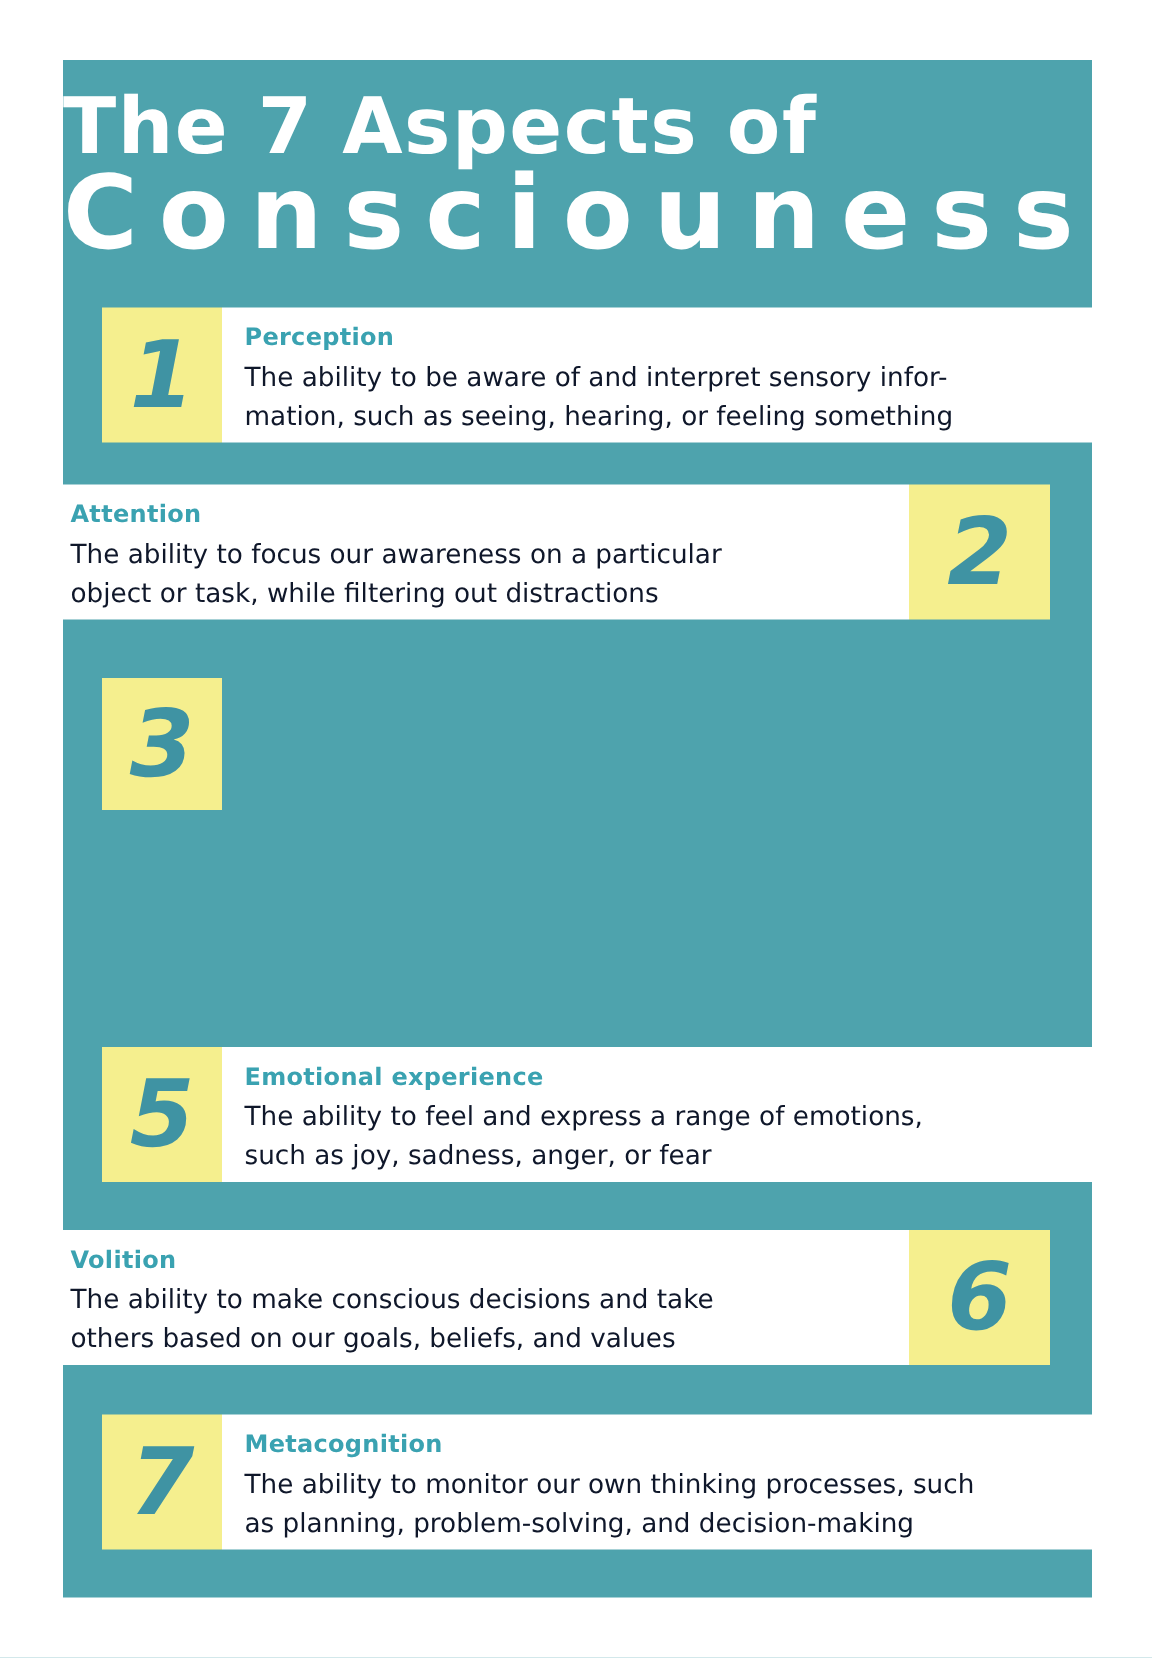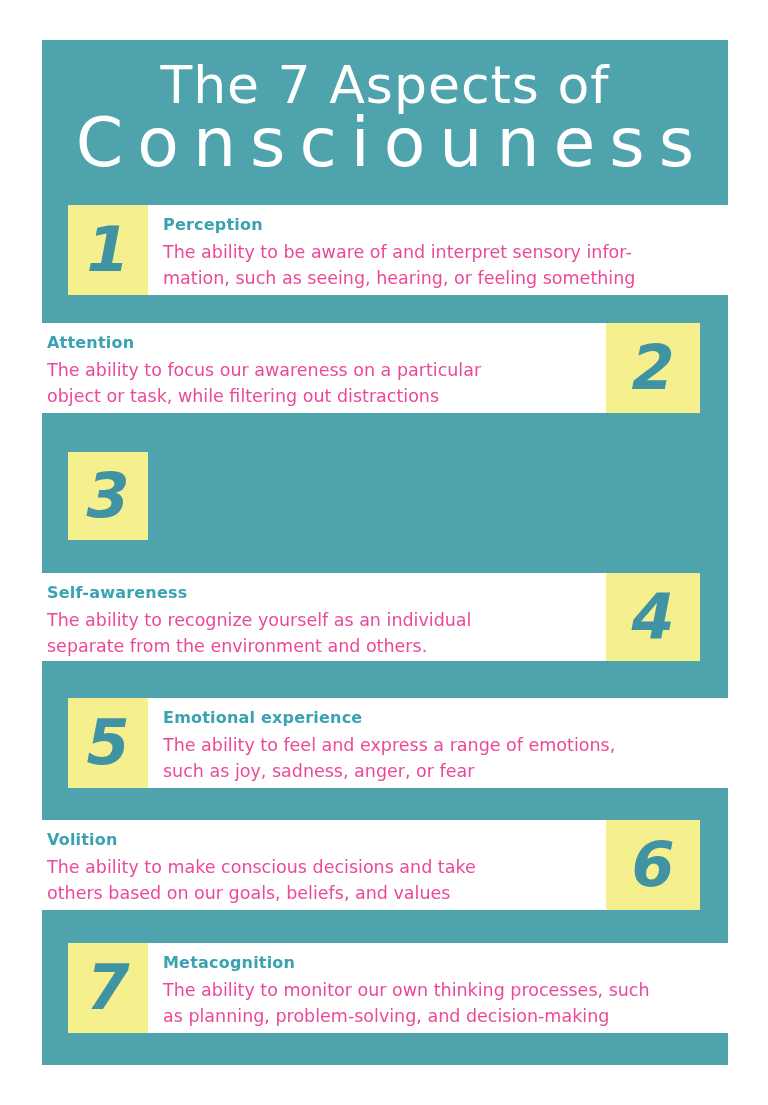--- a/index.html
+++ b/index.html
@@ -18,23 +18,23 @@
     top: 40px;
     width: 686px;
     height: 1025px;
     background: #4ea3ad;
   }
   .title {
     position: absolute;
     top: 16px;
     left: 0;
     width: 100%;
-    text-align: center;
+    text-align: left;
     color: #ffffff;
-    font-weight: normal;
+    font-weight: bold;
   }
   .title-line1 {
     display: block;
     font-size: 52px;
     line-height: 58px;
     letter-spacing: 1px;
   }
   .title-line2 {
     display: block;
     font-size: 68px;
@@ -76,21 +76,21 @@
   .row.right .numbox  { left: 564px; width: 94px; }
   .heading {
     font-size: 16px;
     font-weight: bold;
     color: #3aa2b1;
     letter-spacing: 0.2px;
     line-height: 24px;
   }
   .desc {
     font-size: 17.5px;
-    color: #ec4899;
+    color: #0f172a;
     line-height: 26px;
     margin-top: 2px;
     white-space: pre-line;
   }
   
   .row-1 { top: 165px; }
   .row-2 { top: 283px; }
   .row-3 { top: 412px; height: 88px; }
   .row-4 { top: 533px; height: 88px; }
   .row-5 { top: 658px; }
@@ -129,30 +129,20 @@
         <span class="number">2</span>
       </div>
     </div>
 
     <div class="row left row-3">
       <div class="numbox">
         <span class="number">3</span>
       </div>
     </div>
 
-    <div class="row right row-4">
-      <div class="content">
-        <div class="heading">Self-awareness</div>
-        <div class="desc">The ability to recognize yourself as an individual
-separate from the environment and others.</div>
-      </div>
-      <div class="numbox">
-        <span class="number">4</span>
-      </div>
-    </div>
 
     <div class="row left row-5">
       <div class="numbox">
         <span class="number">5</span>
       </div>
       <div class="content">
         <div class="heading">Emotional experience</div>
         <div class="desc">The ability to feel and express a range of emotions,
 such as joy, sadness, anger, or fear</div>
       </div>

